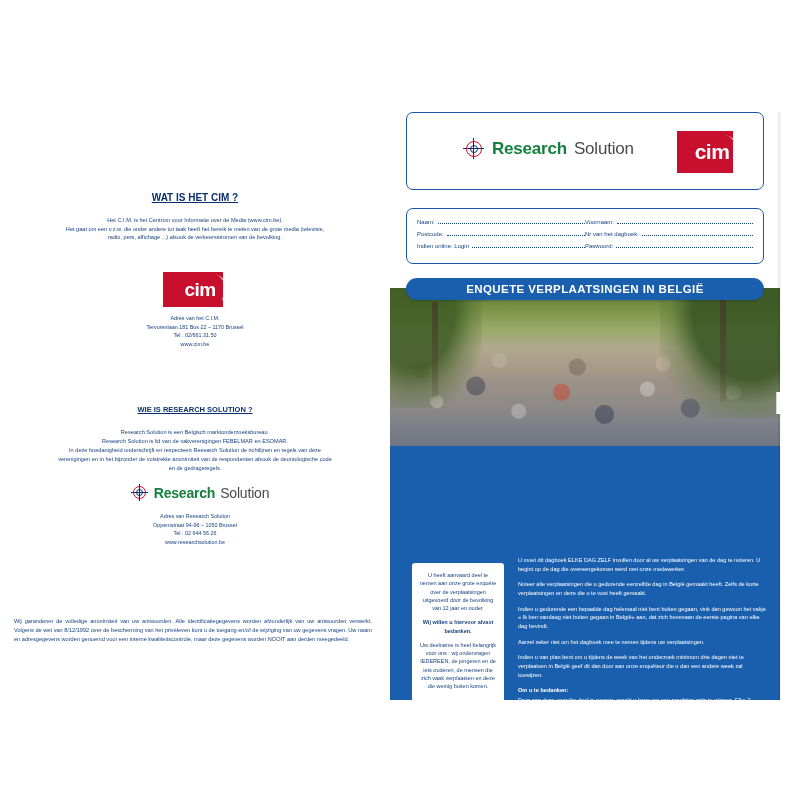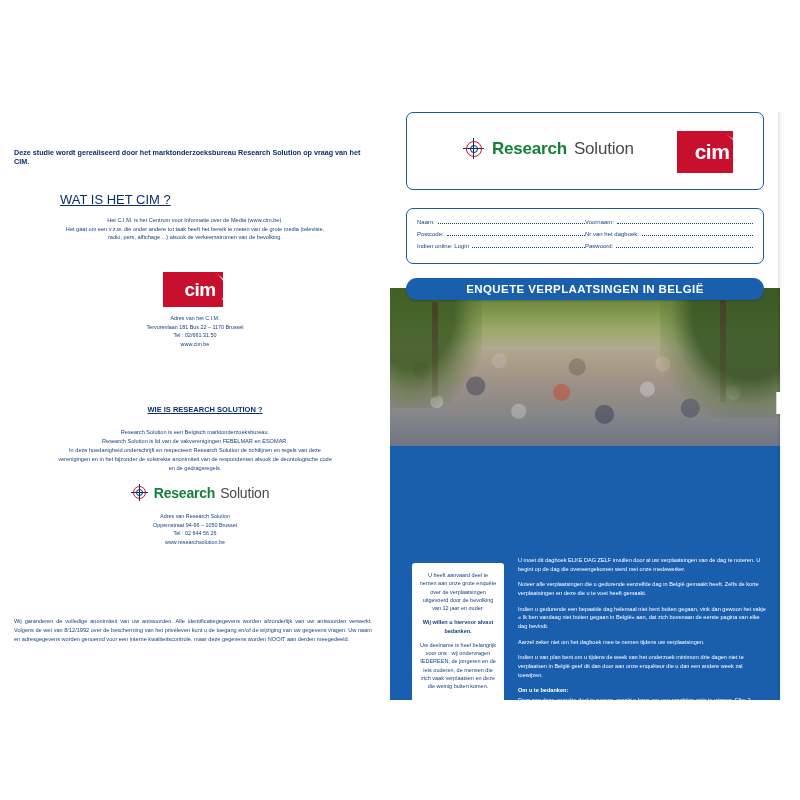--- a/index.html
+++ b/index.html
@@ -33,23 +33,23 @@
     font-weight: bold;
     color: #0b2f6e;
     line-height: 1.25;
   }
 
   .lp-sec1-title {
     position: absolute;
     left: 60px;
     top: 192px;
     width: 270px;
-    text-align: left;
-    font-size: 13px;
-    font-weight: normal;
+    text-align: center;
+    font-size: 10px;
+    font-weight: bold;
     color: #0b2f6e;
     text-decoration: underline;
   }
   .lp-sec1-body {
     position: absolute;
     left: 60px;
     top: 216px;
     width: 270px;
     text-align: center;
     font-size: 5.6px;
@@ -103,21 +103,21 @@
     top: 314px;
     width: 270px;
     text-align: center;
     font-size: 5.4px;
     color: #16427f;
     line-height: 1.6;
   }
 
   .lp-sec2-title {
     position: absolute;
-    left: 70px;
+    left: 60px;
     top: 405px;
     width: 270px;
     text-align: center;
     font-size: 7.5px;
     font-weight: bold;
     color: #0b2f6e;
     text-decoration: underline;
   }
   .lp-sec2-body {
     position: absolute;
@@ -452,21 +452,20 @@
     background: #ffffff;
     border-left: 1px solid #d8d8d8;
     border-radius: 0 4px 4px 0;
   }
 </style>
 </head>
 <body>
 
 <div class="left-page">
 
-  <div class="lp-headline">Deze studie wordt gerealiseerd door het marktonderzoeksbureau Research Solution op vraag van het CIM.</div>
 
   <div class="lp-sec1-title">WAT IS HET CIM ?</div>
   <div class="lp-sec1-body" style="white-space: pre-line;">Het C.I.M. is het Centrum voor Informatie over de Media (www.cim.be).
 Het gaat om een v.z.w. die onder andere tot taak heeft het bereik te meten van de grote media (televisie, radio, pers, affichage ...) alsook de verkeersstromen van de bevolking.</div>
 
   <div class="cim-logo-box">
     <div class="cim-logo-bg"></div>
     <div class="cim-logo-text">cim</div>
     <div class="cim-swoosh"></div>
   </div>

